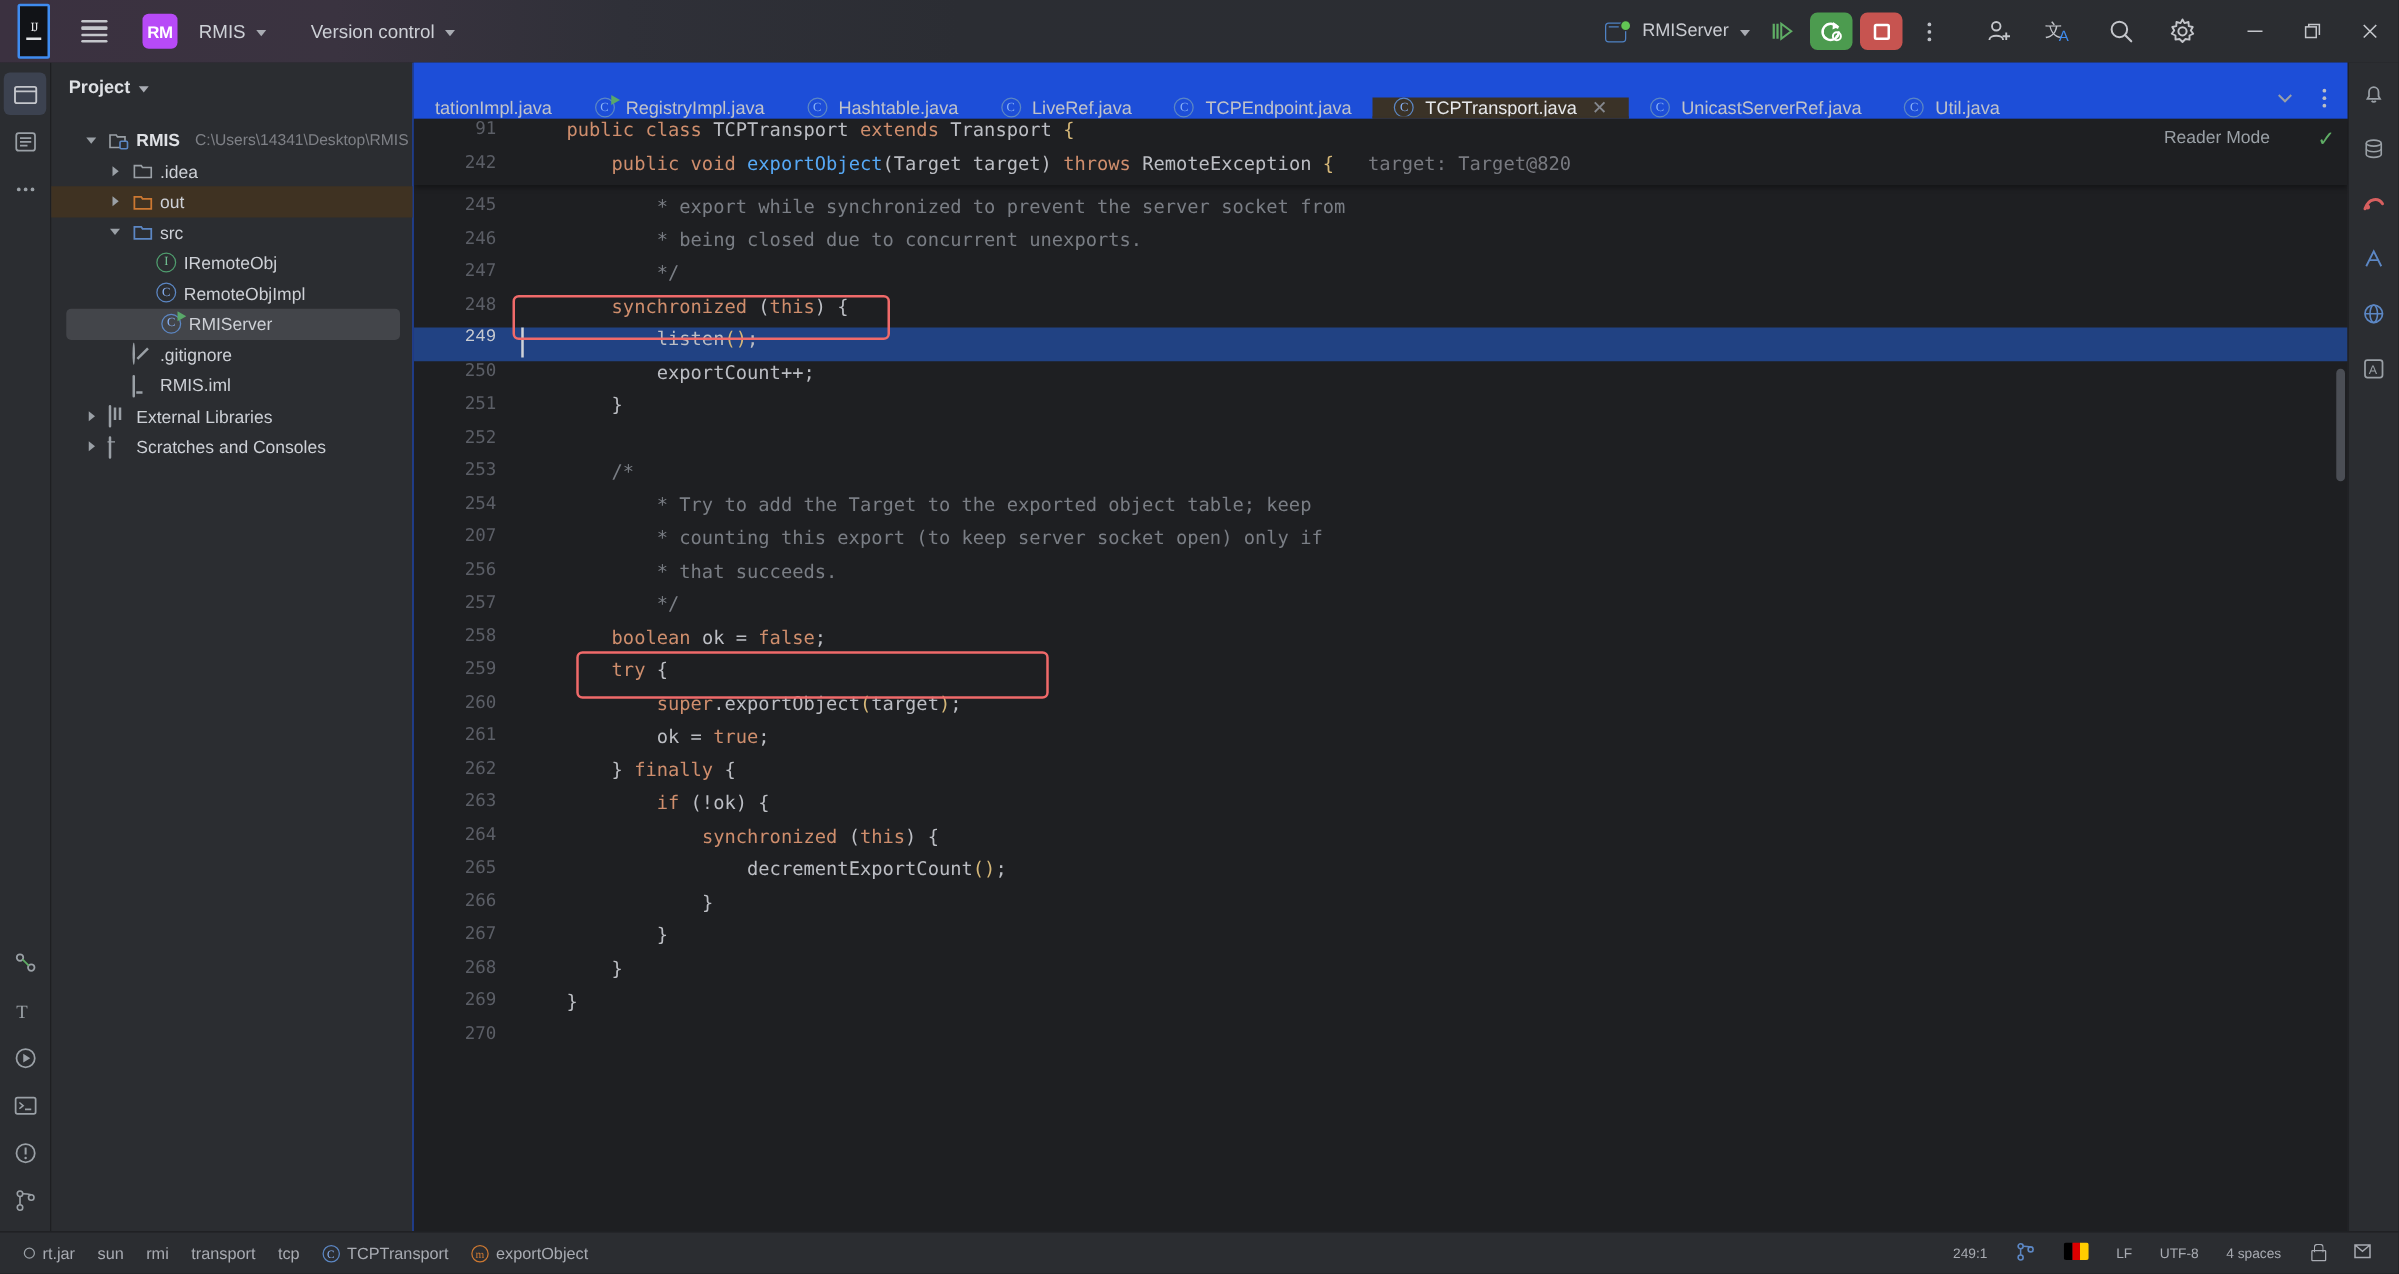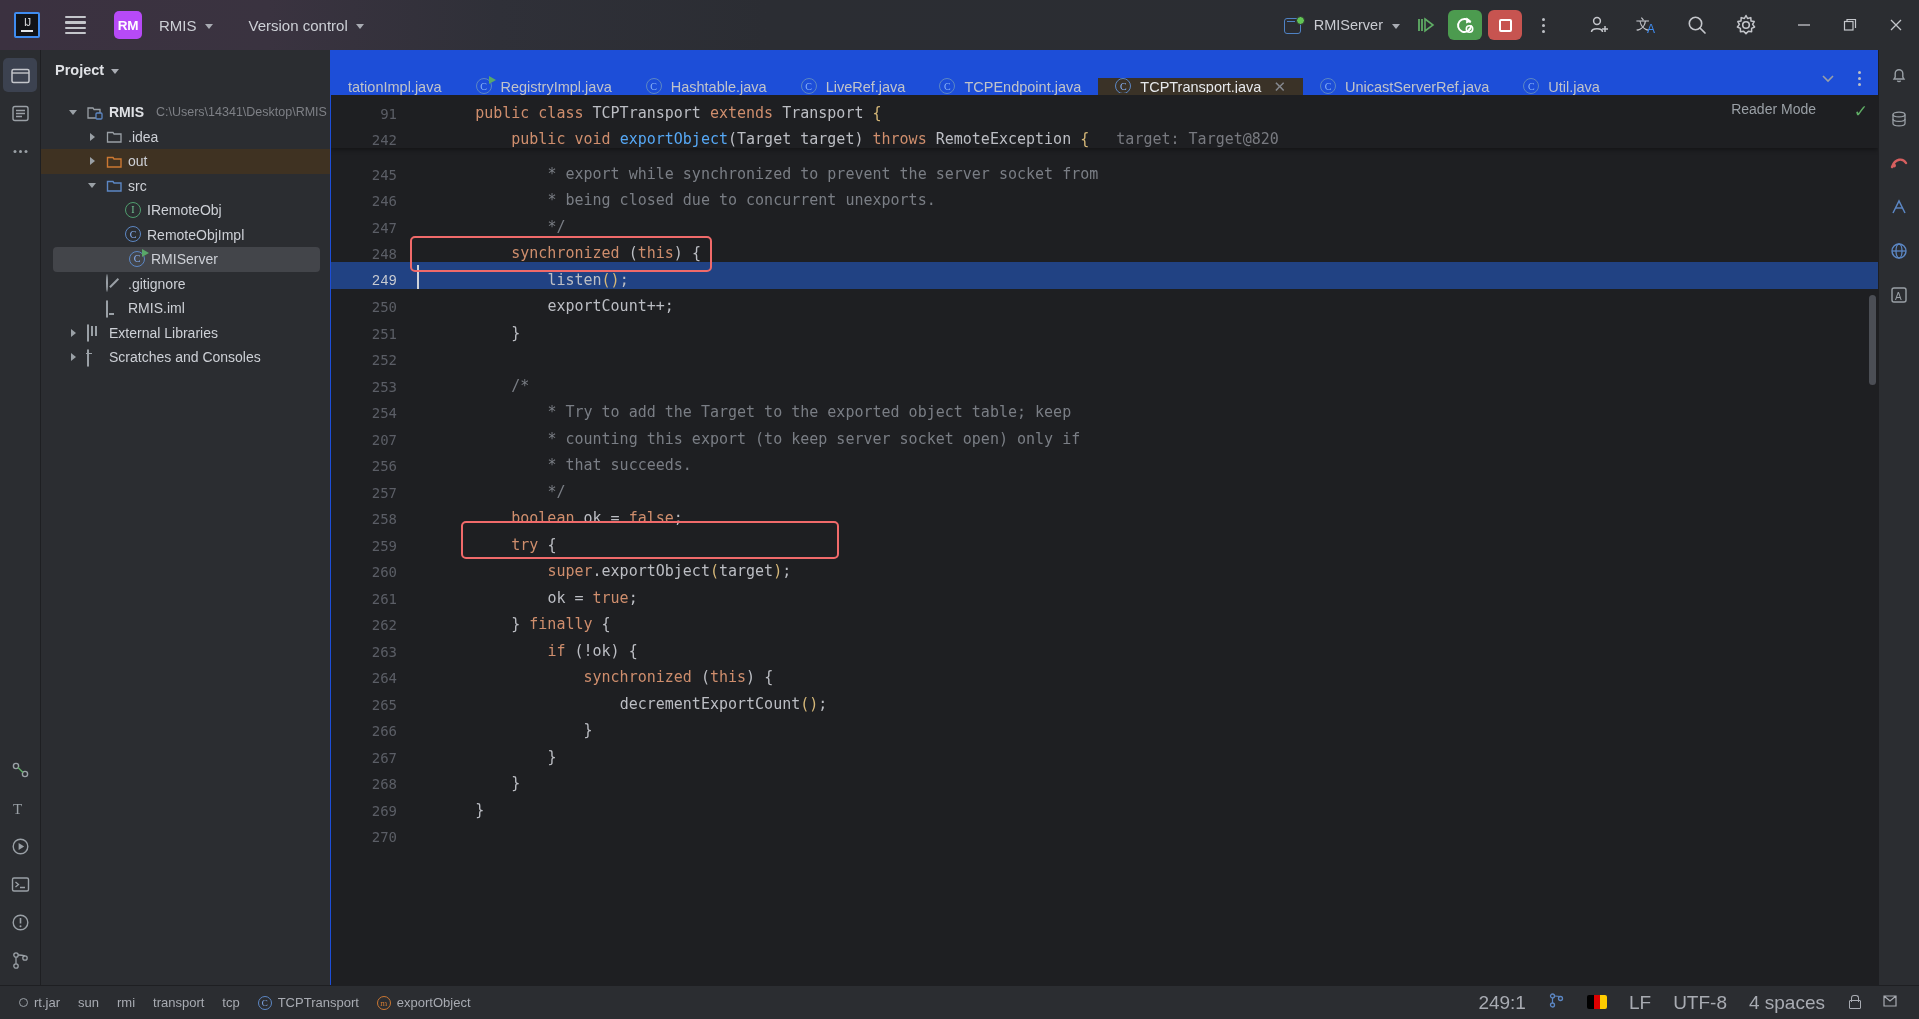--- a/index.html
+++ b/index.html
@@ -13,23 +13,23 @@
   .app { position: relative; width: 1919px; height: 1019px; display: flex; flex-direction: column; }
 
   
   .titlebar {
     height: 50px; flex: 0 0 50px;
     background: linear-gradient(90deg,#3b3140 0%, #3a3340 14%, #2f3038 26%, #2b2d33 40%, #2b2d31 100%);
     display: flex; align-items: center; position: relative;
   }
   .tb-left { display: flex; align-items: center; gap: 0; padding-left: 14px; }
   .ij-logo {
-    width: 26px; height: 26px; border: 2px solid #3f8cf0; border-radius: 2px;
+    width: 26px; height: 44px; border: 2px solid #3f8cf0; border-radius: 2px;
     background:#111317; display:flex; align-items:center; justify-content:center;
-    color:#e3e5e8; font-size:11px; font-family:Liberation Sans, sans-serif; line-height:1;
+    color:#e3e5e8; font-size:11px; font-family:Liberation Serif, serif; line-height:1;
     flex-direction:column;
   }
   .ij-logo i { font-style: normal; font-size: 10px; letter-spacing:-1px;}
   .ij-logo u { display:block; width:12px; height:2px; background:#e3e5e8; margin-top:2px; text-decoration:none;}
   .hamburger { width: 34px; height:34px; margin-left: 18px; display:flex; flex-direction:column; justify-content:center; align-items:center; gap:3px; border-radius:4px;}
   .hamburger span { display:block; width:21px; height:2.4px; background:#c4c6cb; border-radius:1px;}
   .rm-badge {
     width: 28px; height: 28px; border-radius: 5px; background:#b74af7;
     color:#fff; font-size: 13.5px; font-weight: 700; display:flex; align-items:center; justify-content:center;
     margin-left: 22px; letter-spacing: -0.3px;
@@ -111,21 +111,21 @@
   .tab.active:after{content:"";position:absolute;left:0;right:0;bottom:0;height:2px;background:#3a3227;}
   .tab .tab-x { margin-left:4px; color:#85888e; font-size:15px; line-height:1;}
   .tab-ctrl { margin-left:auto; display:flex; align-items:center; gap:2px; padding-right:8px;}
 
   .editor-body { flex:1; display:flex; position:relative; min-height:0; overflow:hidden;}
   .sticky {
     position:absolute; left:0; right:0; top:0; z-index:5; background:#1e1f22;
     box-shadow: 0 2px 4px rgba(0,0,0,.35);
   }
   .code-area { flex:1; position:relative; overflow:hidden;}
-  .codeline { height: 26.5px; display:flex; align-items:flex-end; font-family:"DejaVu Sans Mono", monospace; font-size:15px; white-space:pre;gap:22px; }
+  .codeline { height: 26.5px; display:flex; align-items:flex-start; font-family:"DejaVu Sans Mono", monospace; font-size:15px; white-space:pre; }
   .gutter { width: 78px; flex:0 0 78px; text-align:right; padding-right:12px; color:#5b5e66; font-size:14px; font-family:"DejaVu Sans Mono", monospace;}
   .codeline.hl { background:#214283; }
   .codeline.hl .gutter { color:#c8cbd1;font-family:Liberation Mono, monospace; }
   .code-txt { padding-left: 8px; }
   .caret-bar { position:absolute; left:86px; width:2px; height:24px; background:#cfd2d8;}
 
   
   .kw { color:#cf8e6d; }
   .cm { color:#7a7e85; }
   .fn { color:#56a8f5; }
@@ -145,21 +145,21 @@
   
   .status {
     height: 34px; flex:0 0 34px; background:#2b2d31; display:flex; align-items:center;
     color:#a8abb2; font-size:13px; padding: 0 10px; gap: 0; border-top:1px solid #1e1f22;
   }
   .crumb { display:flex; align-items:center; gap:6px; padding: 0 9px; }
   .crumb-dot { width:9px;height:9px;border-radius:50%;border:1.5px solid #9aa0a6;}
   .crumb-ico { width:14px;height:14px;border-radius:50%;border:1.5px solid #5c87c4; color:#8ab4f8; font-size:9px; display:flex;align-items:center;justify-content:center;font-family:"Liberation Serif",serif;}
   .crumb-ico.m { border-color:#cc7832; color:#cc7832; }
   .status-right { margin-left:auto; display:flex; align-items:center; gap:0; }
-  .sr-item { padding: 0 11px; font-size:19px; color:#a8abb2;}
+  .sr-item { padding: 0 11px; font-size:11px; color:#a8abb2;}
   .flag { width:20px;height:14px;display:inline-block;position:relative;border-radius:2px;overflow:hidden;}
   .flag i{position:absolute;top:0;bottom:0;width:33.4%;display:block;}
   .lock-ico { width:13px;height:15px; position:relative; display:inline-block;}
   .lock-ico:before{content:"";position:absolute;left:1.5px;bottom:0;width:10px;height:7px;border:1.4px solid #a8abb2;border-radius:1px;}
   .lock-ico:after{content:"";position:absolute;left:3.5px;top:1px;width:6px;height:6px;border:1.4px solid #a8abb2;border-bottom:none;border-radius:3px 3px 0 0;}
 </style>
 </head>
 <body>
 
 <div class="app">

